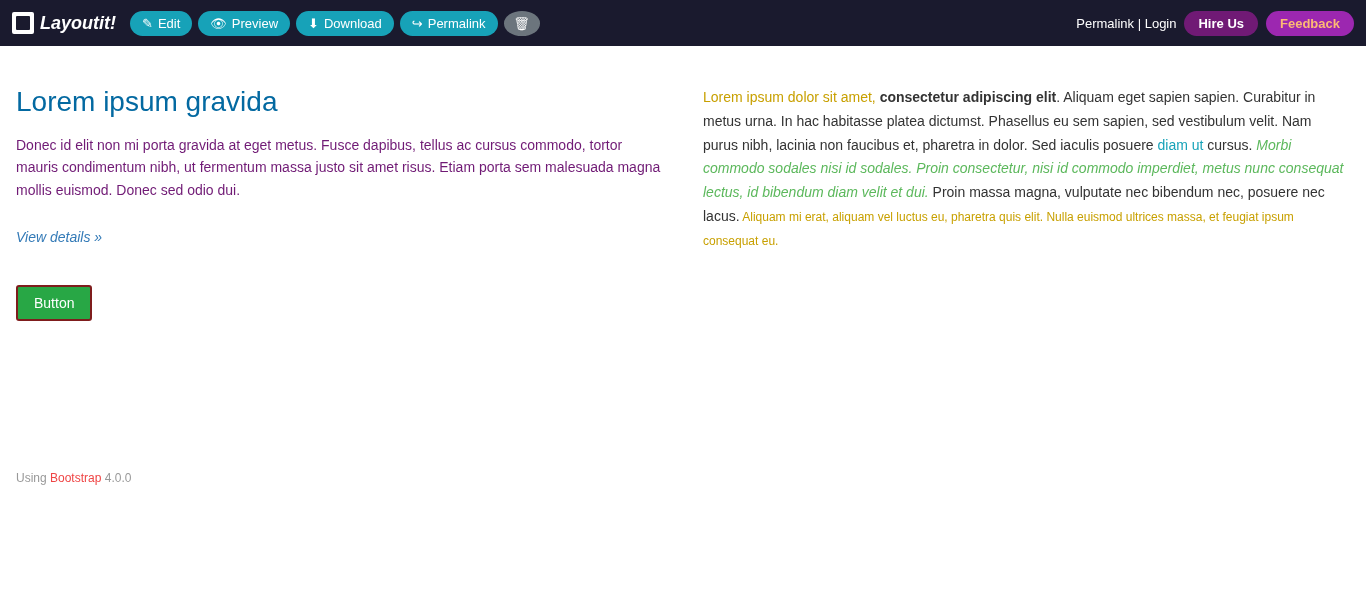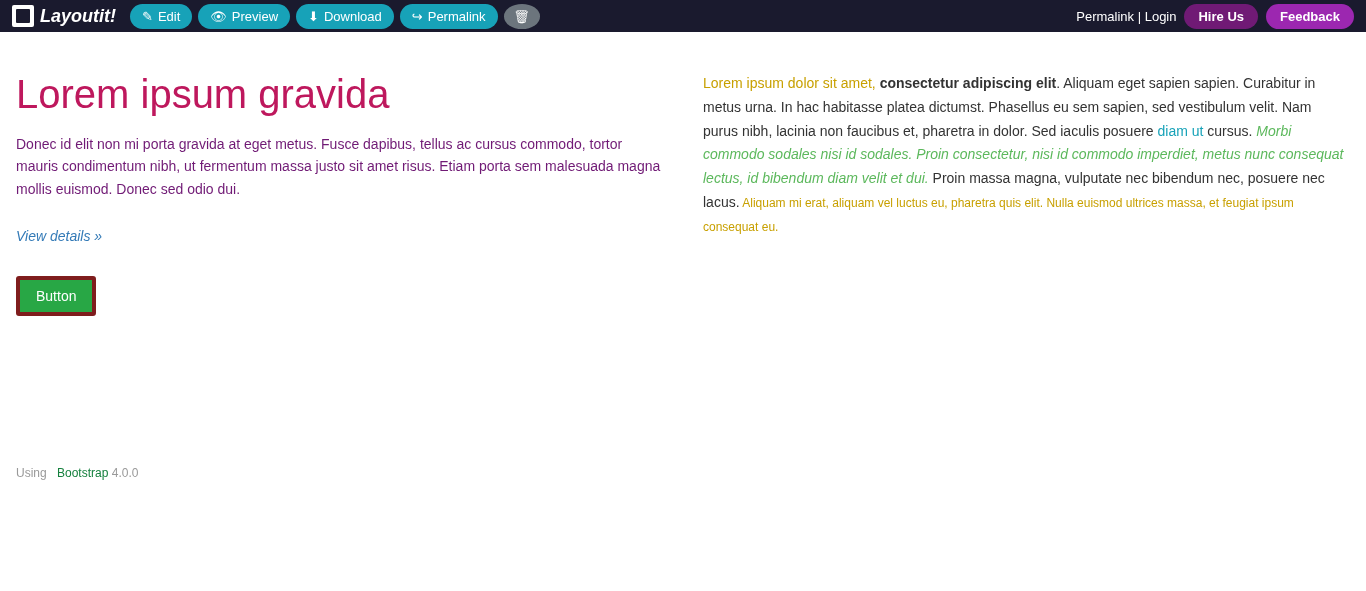--- a/index.html
+++ b/index.html
@@ -4,21 +4,21 @@
   <style>
     * { margin: 0; padding: 0; box-sizing: border-box; }
     body { font-family: -apple-system, BlinkMacSystemFont, 'Segoe UI', Arial, sans-serif; background: #fff; font-size: 14px; }
 
     
     .navbar {
       background: #1a1a2e;
       display: flex;
       align-items: center;
       padding: 0 12px;
-      height: 32px;
+      height: 46px;
       gap: 6px;
     }
     .navbar-brand {
       display: flex;
       align-items: center;
       gap: 6px;
       color: #fff;
       font-style: italic;
       font-weight: bold;
       font-size: 18px;
@@ -76,21 +76,21 @@
       color: #fff;
       border: none;
       border-radius: 20px;
       padding: 5px 14px;
       font-size: 13px;
       font-weight: 600;
       cursor: pointer;
     }
     .btn-feedback {
       background: #9c27b0;
-      color: #ffffff;
+      color: #fdba74;
       border: none;
       border-radius: 20px;
       padding: 5px 14px;
       font-size: 13px;
       font-weight: 600;
       cursor: pointer;
     }
 
     
     .main-content {
@@ -105,23 +105,23 @@
       flex: 0 0 50%;
       max-width: 50%;
       padding-right: 20px;
     }
     .col-right {
       flex: 0 0 50%;
       max-width: 50%;
       padding-left: 20px;
     }
     .col-left h1 {
-      font-size: 40px;
+      font-size: 28px;
       font-weight: 500;
-      color: #be185d;
+      color: #0369a1;
       margin-bottom: 16px;
     }
     .col-left p {
       color: #701a75;
       line-height: 1.6;
       margin-bottom: 24px;
     }
     .view-details {
       color: #337ab7;
       text-decoration: none;
@@ -137,38 +137,37 @@
       line-height: 1.7;
       font-size: 14px;
     }
 
     
     .btn-action {
       margin-top: 32px;
       display: inline-block;
       background: #28a745;
       color: #fff;
-      border: 4px solid #7f1d1d;
+      border: 2px solid #7f1d1d;
       padding: 8px 16px;
       font-size: 14px;
       cursor: pointer;
       border-radius: 3px;
     }
 
     
     .footer {
       margin-top: 120px;
       padding: 10px 16px;
       font-size: 12px;
       color: #999;
     }
     .footer a {
-      color: #15803d;
-      text-decoration: none;
-      margin-left: 7px;
+      color: #ef4444;
+      text-decoration: none;
     }
   </style>
 </head>
 <body>
 
 <nav class="navbar">
   <div class="navbar-brand">
     <div class="brand-icon">
       <div class="brand-icon-inner"></div>
     </div>

